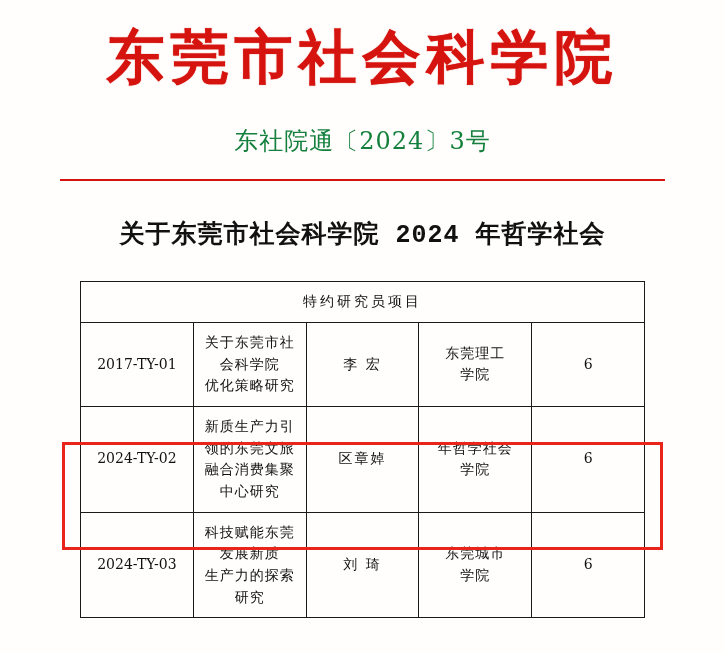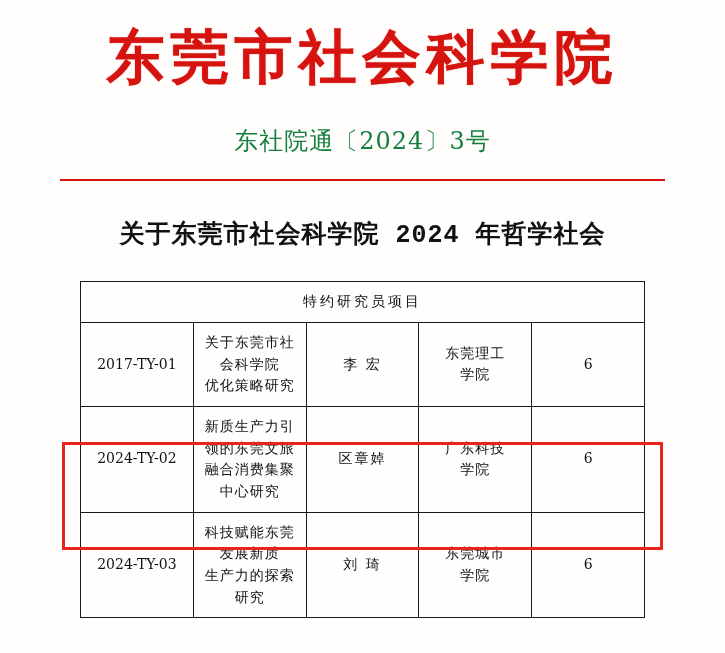--- a/index.html
+++ b/index.html
@@ -153,21 +153,21 @@
         </tr>
 
         <tr>
           <td class="code">2024-TY-02</td>
           <td class="name-cell">
             <span class="cell-line">新质生产力引领的东莞文旅</span>
             <span class="cell-line">融合消费集聚中心研究</span>
           </td>
           <td class="person">区章婥</td>
           <td class="unit">
-            <span class="cell-line">广东科技</span>
+            <span class="cell-line">年哲学社会</span>
             <span class="cell-line">学院</span>
           </td>
           <td class="num">6</td>
         </tr>
 
         <tr>
           <td class="code">2024-TY-03</td>
           <td class="name-cell">
             <span class="cell-line">科技赋能东莞发展新质</span>
             <span class="cell-line">生产力的探索研究</span>

